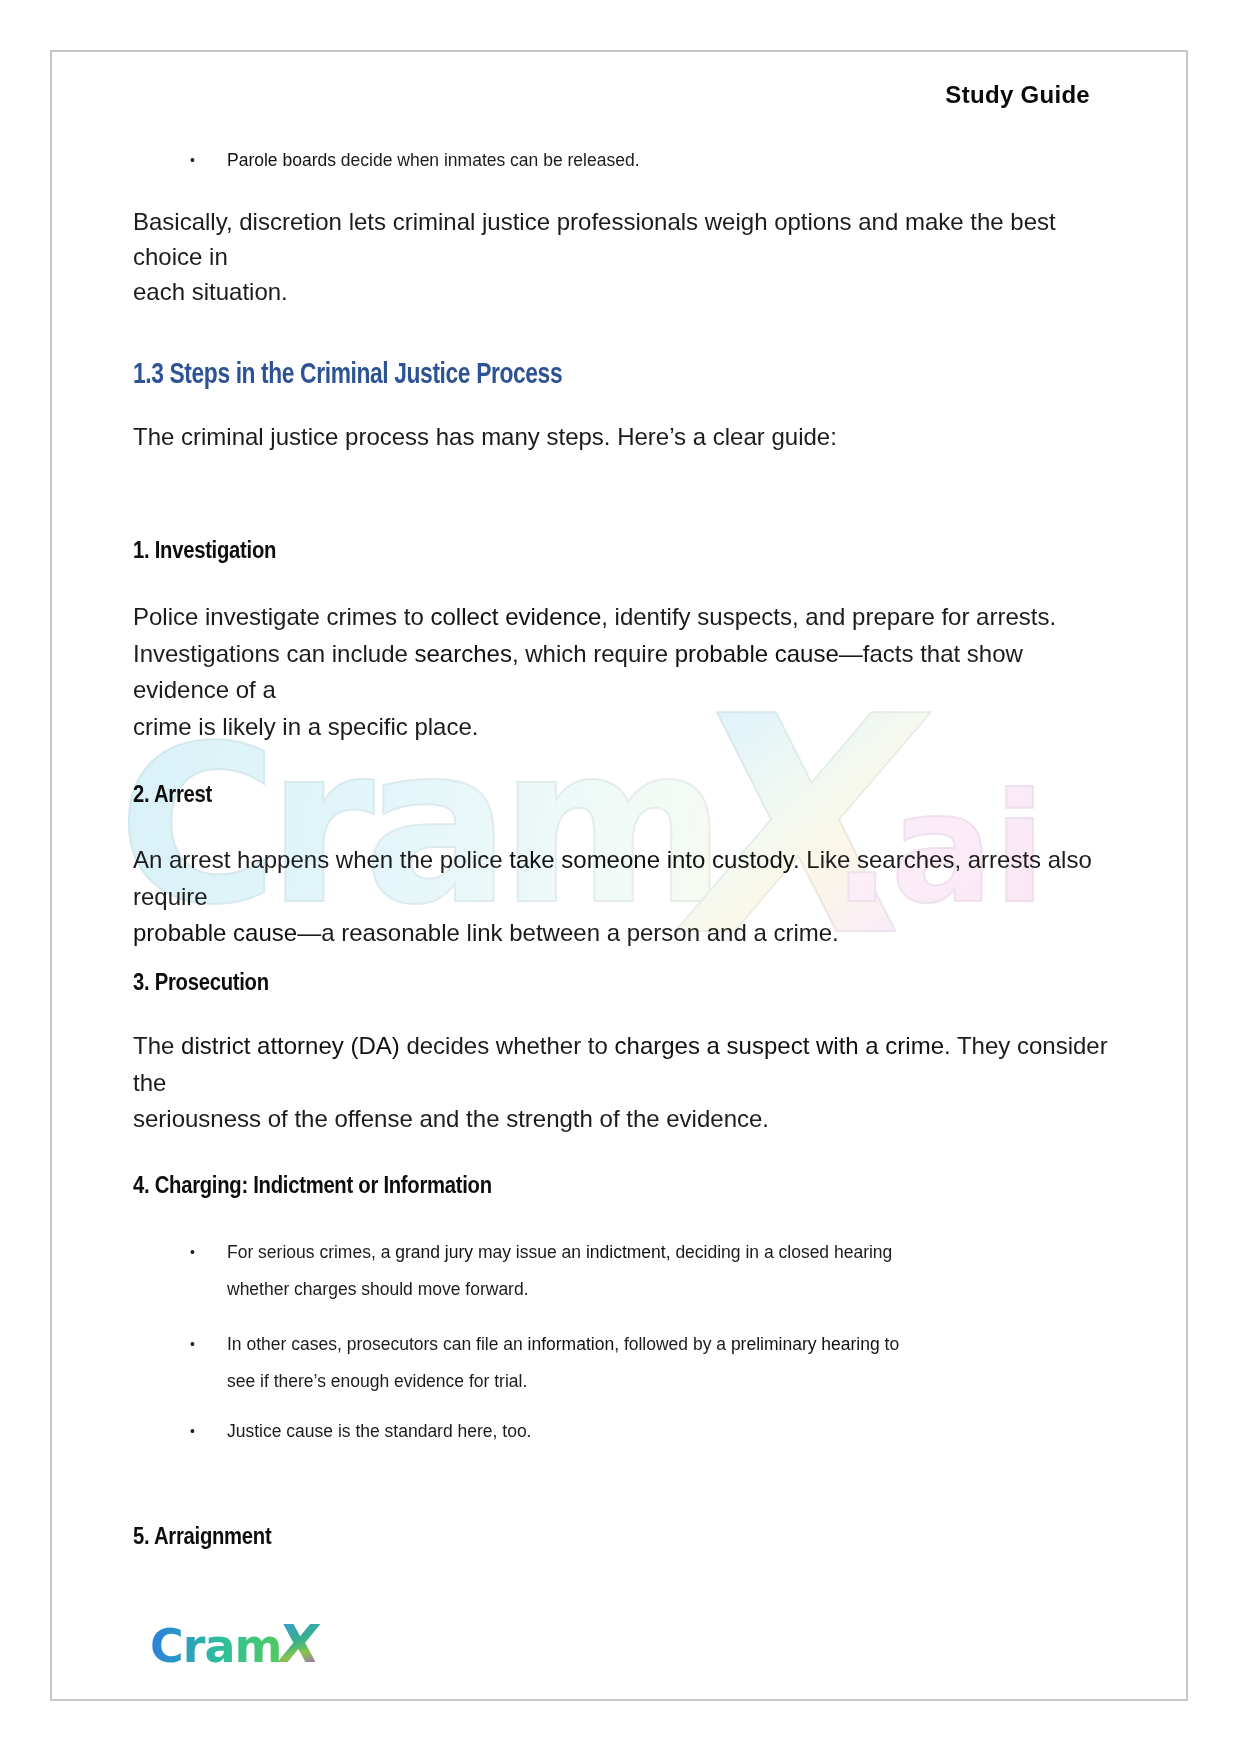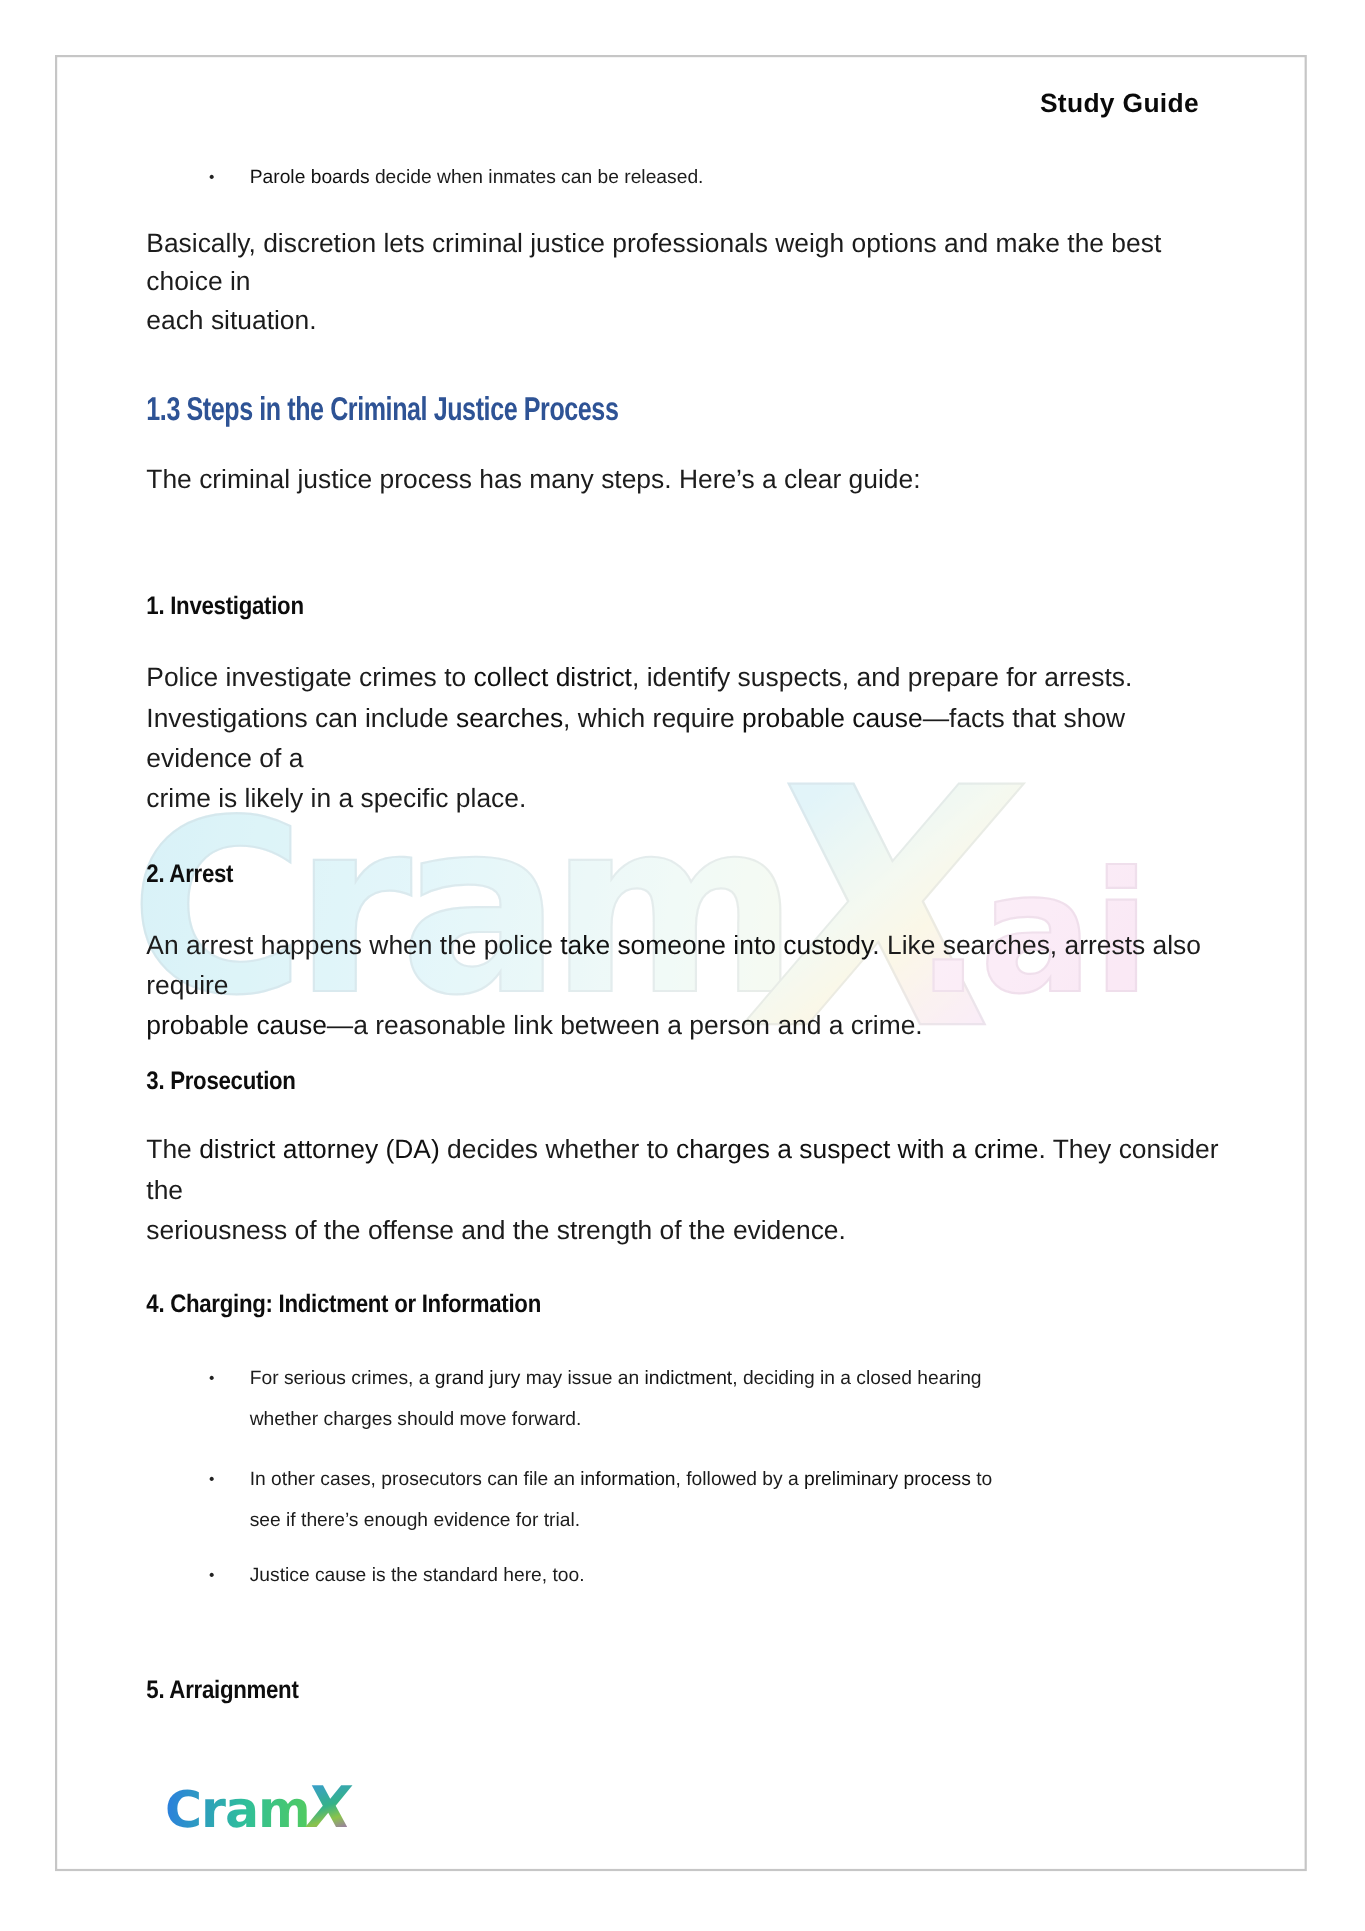--- a/index.html
+++ b/index.html
@@ -108,37 +108,37 @@
     <span class="bt"><b>Parole boards</b> decide when inmates can be released.</span>
   </div>
 
   <p class="para" style="top:204px;line-height:35px">Basically, discretion lets criminal justice professionals weigh options and make the best choice in<br>each situation.</p>
 
   <h2 class="h-blue" style="top:355px">1.3 Steps in the Criminal Justice Process</h2>
 
   <p class="para" style="top:419px">The criminal justice process has many steps. Here’s a clear guide:</p>
 
   <h3 class="h-sub" style="top:536px">1. Investigation</h3>
-  <p class="para" style="top:599px">Police investigate crimes to <b>collect district</b>, identify suspects, and prepare for arrests.<br>Investigations can include <b>searches</b>, which require <b>probable cause</b>—facts that show evidence of a<br>crime is likely in a specific place.</p>
+  <p class="para" style="top:599px">Police investigate crimes to <b>collect evidence</b>, identify suspects, and prepare for arrests.<br>Investigations can include <b>searches</b>, which require <b>probable cause</b>—facts that show evidence of a<br>crime is likely in a specific place.</p>
 
   <h3 class="h-sub" style="top:780px">2. Arrest</h3>
   <p class="para" style="top:842px">An arrest happens when the police <b>take someone into custody</b>. Like searches, arrests also require<br><b>probable cause</b>—a reasonable link between a person and a crime.</p>
 
   <h3 class="h-sub" style="top:968px">3. Prosecution</h3>
   <p class="para" style="top:1028px">The <b>district attorney (DA)</b> decides whether to <b>charges a suspect with a crime</b>. They consider the<br>seriousness of the offense and the strength of the evidence.</p>
 
   <h3 class="h-sub" style="top:1171px">4. Charging: Indictment or Information</h3>
 
   <div class="bullet" style="top:1234px">
     <span class="dot">•</span>
     <span class="bt">For serious crimes, a <b>grand jury</b> may issue an <b>indictment</b>, deciding in a closed hearing<br>whether charges should move forward.</span>
   </div>
   <div class="bullet" style="top:1326px">
     <span class="dot">•</span>
-    <span class="bt">In other cases, prosecutors can file an <b>information</b>, followed by a <b>preliminary process</b> to<br>see if there’s enough evidence for trial.</span>
+    <span class="bt">In other cases, prosecutors can file an <b>information</b>, followed by a <b>preliminary hearing</b> to<br>see if there’s enough evidence for trial.</span>
   </div>
   <div class="bullet" style="top:1413px">
     <span class="dot">•</span>
     <span class="bt">Justice cause is the standard here, too.</span>
   </div>
 
   <h3 class="h-sub" style="top:1522px">5. Arraignment</h3>
 
   <div class="logo">
     <span class="logo-cram">Cram</span><span class="logo-x">X</span>

